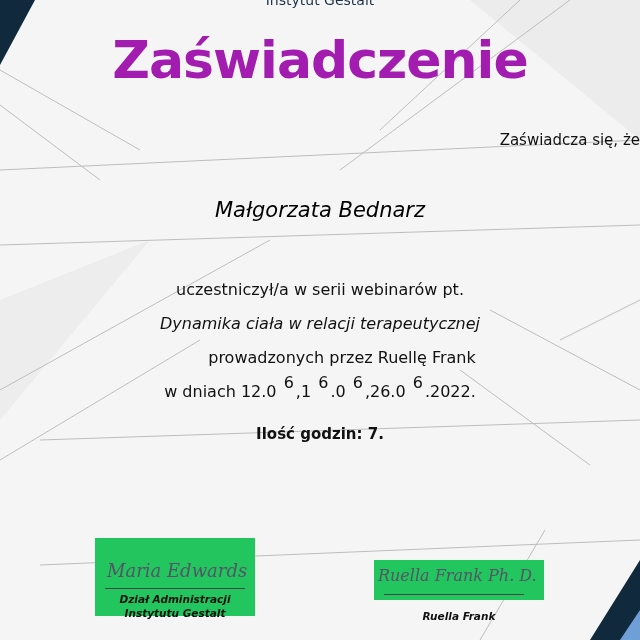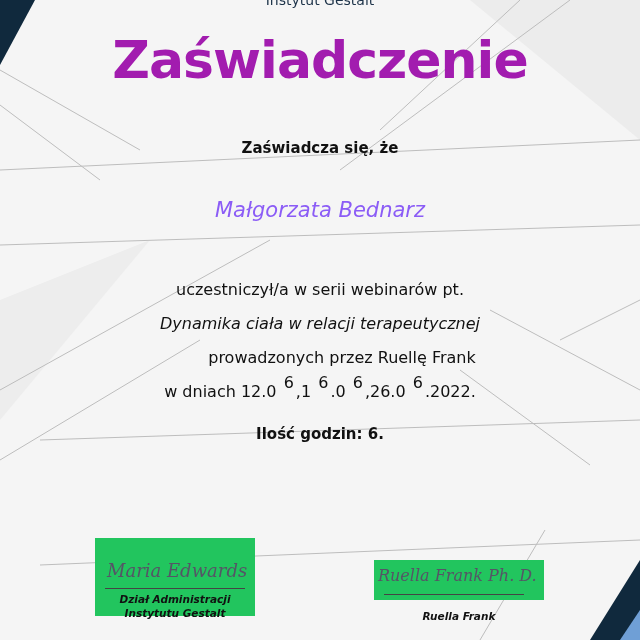--- a/index.html
+++ b/index.html
@@ -3,22 +3,22 @@
 <meta charset="utf-8">
 <style>
   html, body { margin:0; padding:0; }
   body { width:640px; height:640px; overflow:hidden; background:#f5f5f5; position:relative;
          font-family:"DejaVu Sans", sans-serif; color:#111; }
   .bg { position:absolute; inset:0; }
   .content { position:absolute; inset:0; text-align:center; }
   .institute { position:absolute; top:-8px; left:0; right:0; font-size:14px; color:#1d3349; }
   .title { position:absolute; top:30px; left:0; right:0; font-size:52px; font-weight:bold;
            color:#a21caf; letter-spacing:-1px; }
-  .intro { position:absolute; top:139px; left:0; right:0; font-size:15px; font-weight:bold; }
-  .name { position:absolute; top:198px; left:0; right:0; font-size:21px; font-style:italic; color:#8b5cf6; }
+  .intro { position:absolute; top:131px; left:0; right:0; font-size:15px; font-weight:normal;text-align:right; }
+  .name { position:absolute; top:198px; left:0; right:0; font-size:21px; font-style:italic; color:#000000; }
   .line { position:absolute; left:0; right:0; font-size:16px; font-weight:normal; }
   .l1 { top:280px; } .l2 { top:314px; font-style:italic; } .l3 { top:348px;padding-left:44px; }
   .l4 { top:382px; }
   .hours { position:absolute; top:425px; left:0; right:0; font-size:15px; font-weight:bold; }
   .sup { display:inline-block; position:relative; top:-9px; margin:0 2px; }
   .sig { position:absolute; background:#22c55e; }
   .sig-left { left:95px; top:538px; width:160px; height:78px; }
   .sig-right { left:374px; top:560px; width:170px; height:40px; }
   .sig-line { position:absolute; height:1px; background:#444; }
   .sig-caption { position:absolute; font-size:10.5px; font-weight:bold; font-style:italic; text-align:center; }
@@ -59,21 +59,21 @@
   <div class="line l1">uczestniczył/a w serii webinarów pt.</div>
   <div class="line l2">Dynamika ciała w relacji terapeutycznej</div>
   <div class="line l3">prowadzonych przez Ruellę Frank</div>
   <div class="line l4">
     <span>w dniach 12.0</span>
     <span class="sup">6</span><span>,1</span>
     <span class="sup">6</span><span>.0</span>
     <span class="sup">6</span><span>,26.0</span>
     <span class="sup">6</span><span>.2022.</span>
   </div>
-  <div class="hours">Ilość godzin: 6.</div>
+  <div class="hours">Ilość godzin: 7.</div>
 </div>
 
 <div class="sig sig-left">
   <div class="hand" style="left:12px;top:22px;font-size:18px;">Maria Edwards</div>
   <div class="sig-line" style="left:10px;top:50px;width:140px;"></div>
   <div class="sig-caption" style="left:0;right:0;top:69px;">Instytutu Gestalt</div>
   <div class="sig-caption" style="left:0;right:0;top:55px;">Dział Administracji</div>
 </div>
 
 <div class="sig sig-right">

